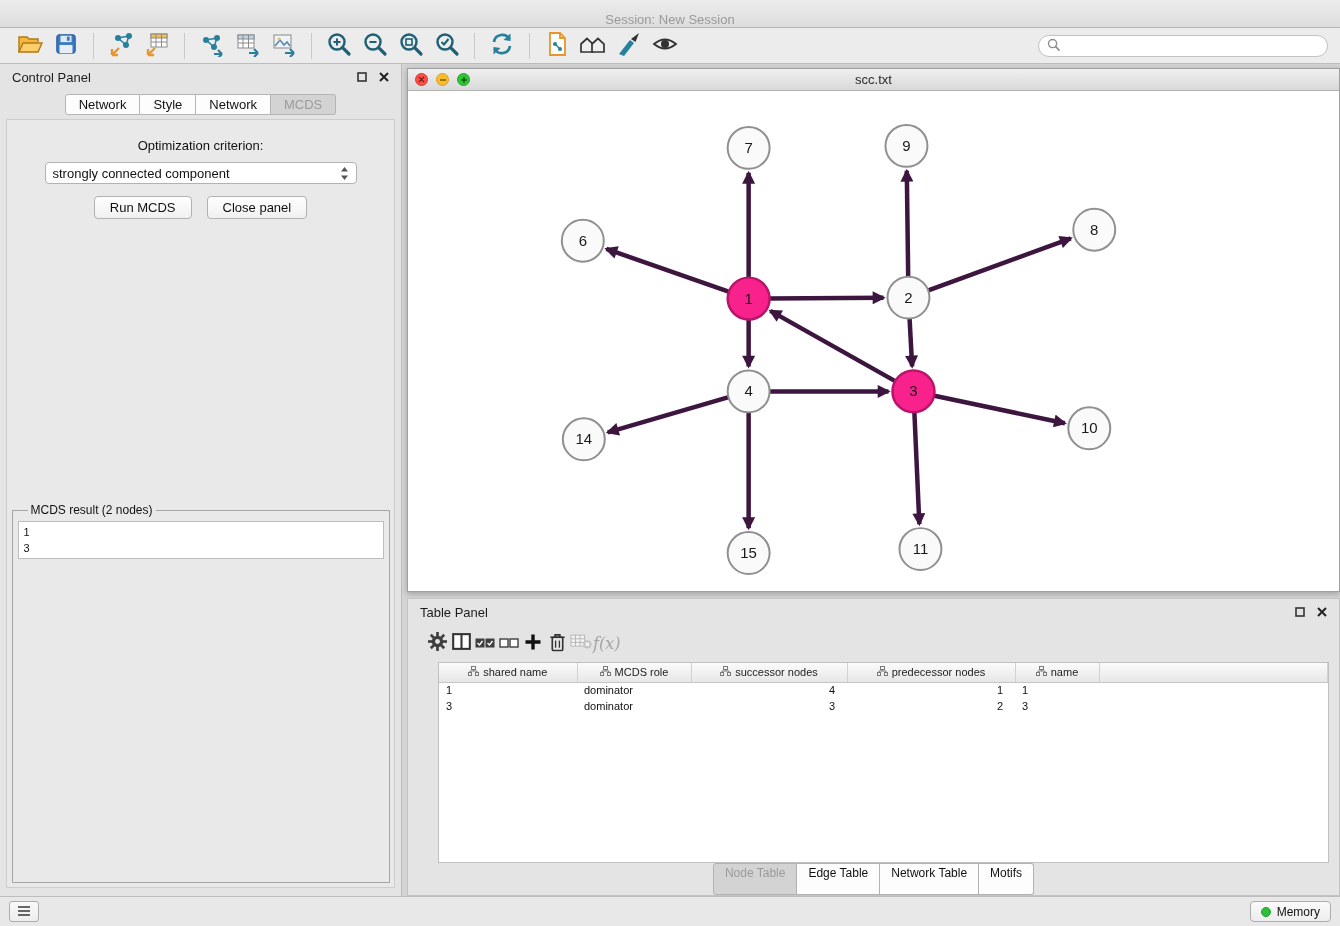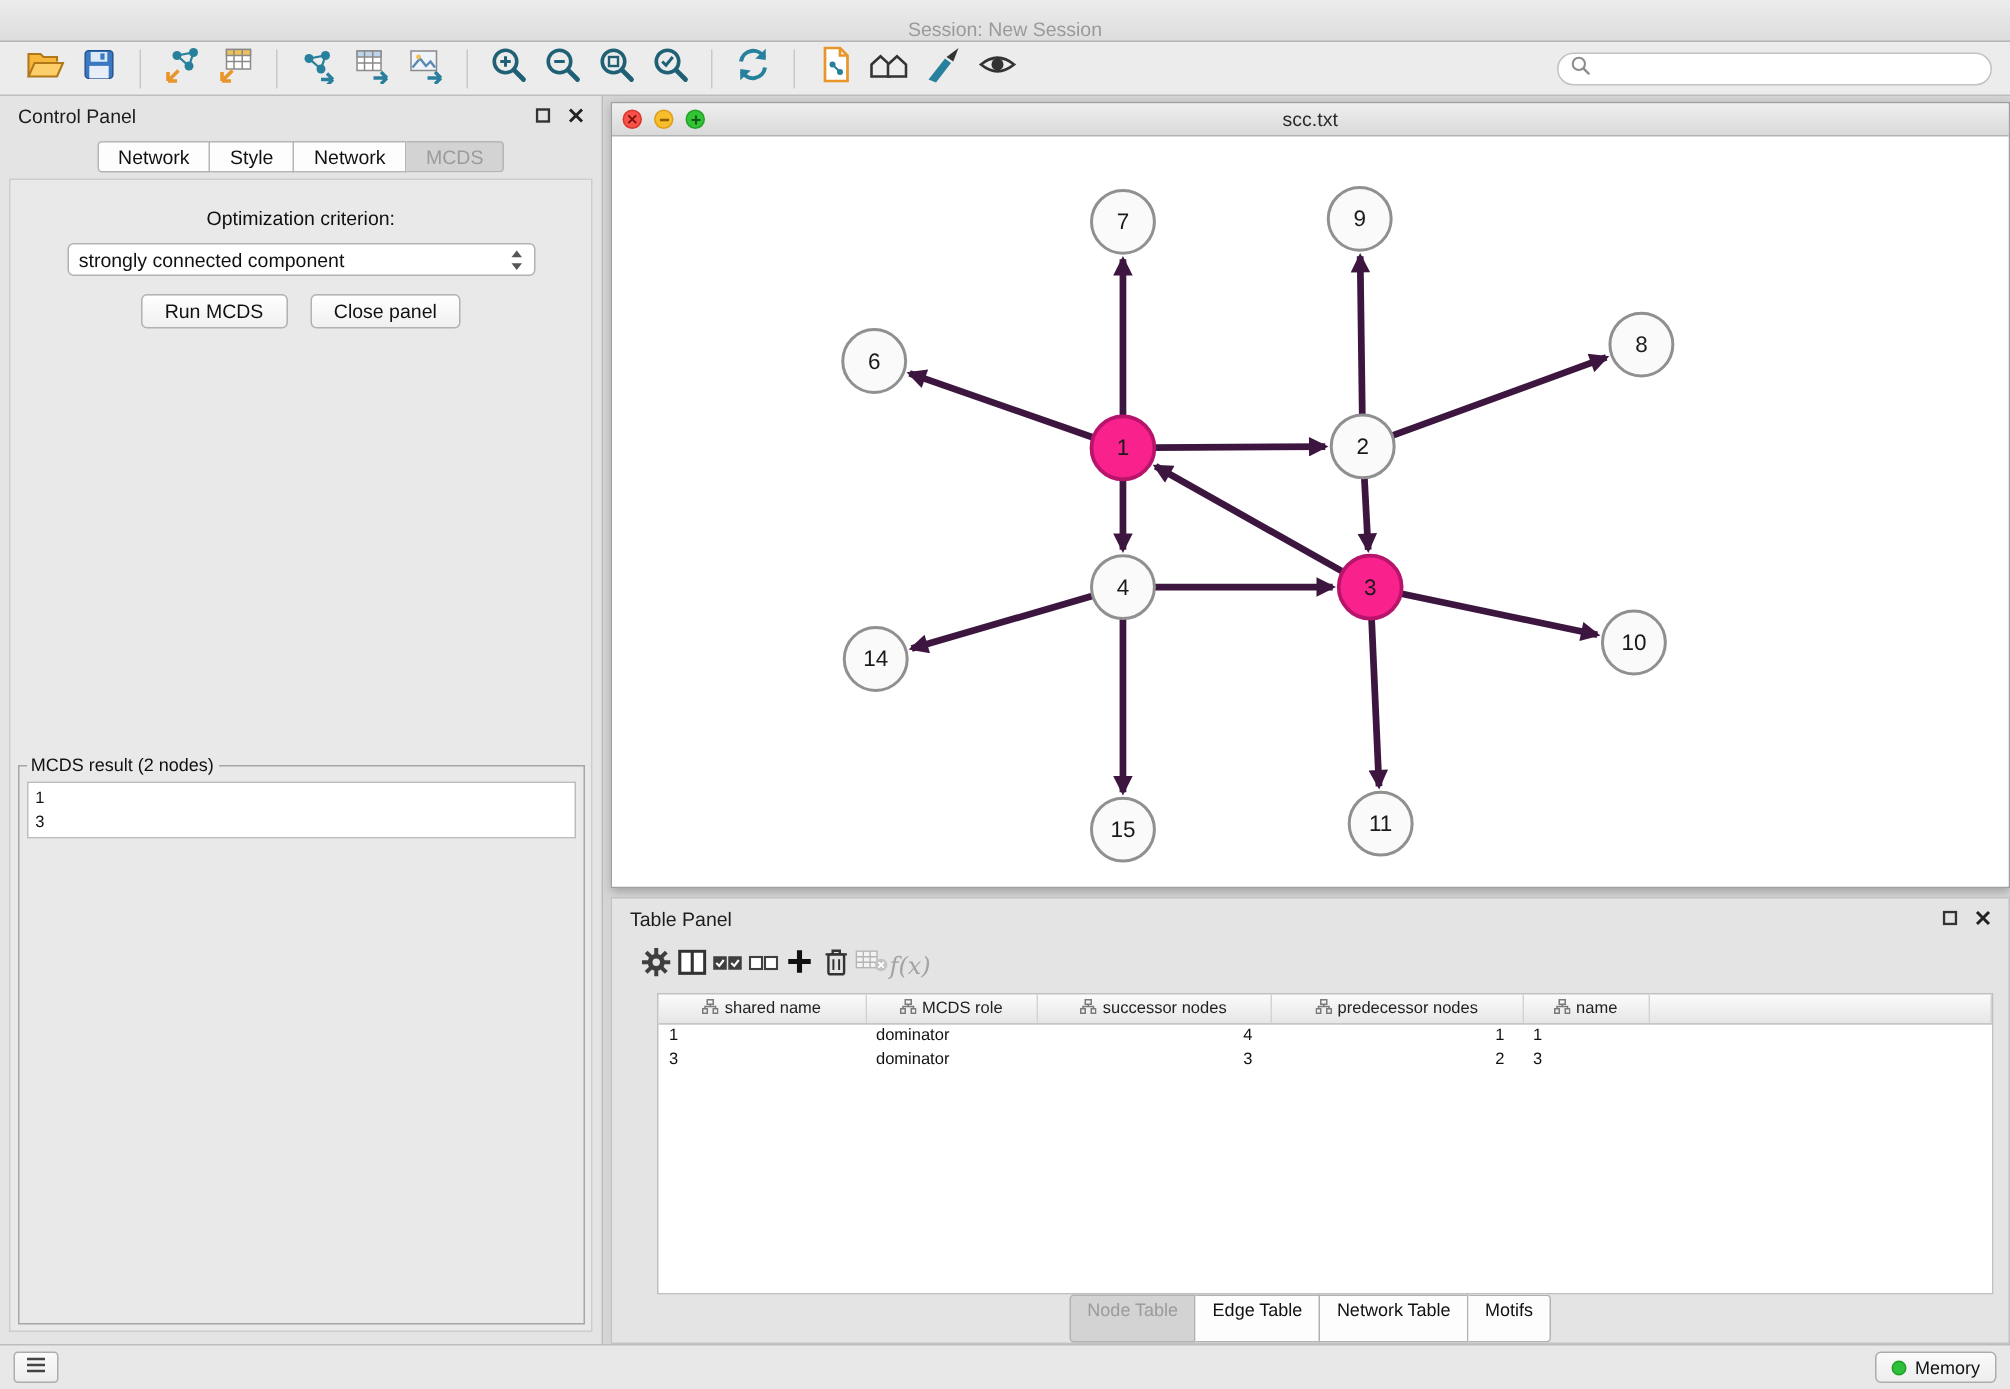--- a/index.html
+++ b/index.html
@@ -28,21 +28,21 @@
   .cp-tab:first-child{border-left:1px solid #b5b5b5;border-radius:3px 0 0 3px;}
   .cp-tab:last-child{border-radius:0 3px 3px 0;}
   .cp-tab.active{background:#d3d3d3;color:#9b9b9b;}
   .cp-content{flex:1;margin:4px 6px 8px 6px;border:1px solid #cdcdcd;background:#e9e9e9;display:flex;flex-direction:column;align-items:center;padding-top:18px;min-height:0;}
   .opt-label{font-size:13px;color:#111;}
   .select-box{margin-top:9px;width:312px;height:22px;background:#fff;border:1px solid #b2b2b2;border-radius:4px;display:flex;align-items:center;padding:0 7px;font-size:13px;color:#111;text-align:right;}
   .select-box .arrows{margin-left:auto;display:flex;align-items:center;}
   .cp-buttons{display:flex;gap:15px;margin-top:12px;}
   .cp-btn{font-size:13px;color:#111;background:linear-gradient(#ffffff,#f0f0f0);border:1px solid #b2b2b2;border-radius:4px;padding:3px 15px;cursor:default;}
   .result-fieldset{margin-top:auto;margin-bottom:4px;width:378px;height:380px;border:1px solid #a6a6a6;display:flex;flex-direction:column;padding:4px 5px 5px 5px;}
-  .result-fieldset legend{font-size:12px;color:#111;padding:0 3px;margin-left:0;}
+  .result-fieldset legend{font-size:12px;color:#111;padding:0 3px;margin-left:10px;}
   .result-list{flex:1;background:#fff;border:1px solid #bdbdbd;font-size:11px;line-height:16px;padding:2px 5px;color:#111;overflow:hidden;}
 
   
   .right-col{flex:1;display:flex;flex-direction:column;padding:4px 0 0 5px;min-width:0;}
 
   
   .network-window{height:524px;background:#fff;border:1px solid #9f9f9f;box-shadow:0 2px 6px rgba(0,0,0,.25);display:flex;flex-direction:column;flex:none;}
   .mac-titlebar{height:22px;background:linear-gradient(#efefef,#d9d9d9);border-bottom:1px solid #b2b2b2;display:flex;align-items:center;padding:0 7px;position:relative;flex:none;}
   .traffic{display:flex;gap:8px;z-index:2;}
   .light{width:13px;height:13px;border-radius:50%;display:flex;align-items:center;justify-content:center;}

